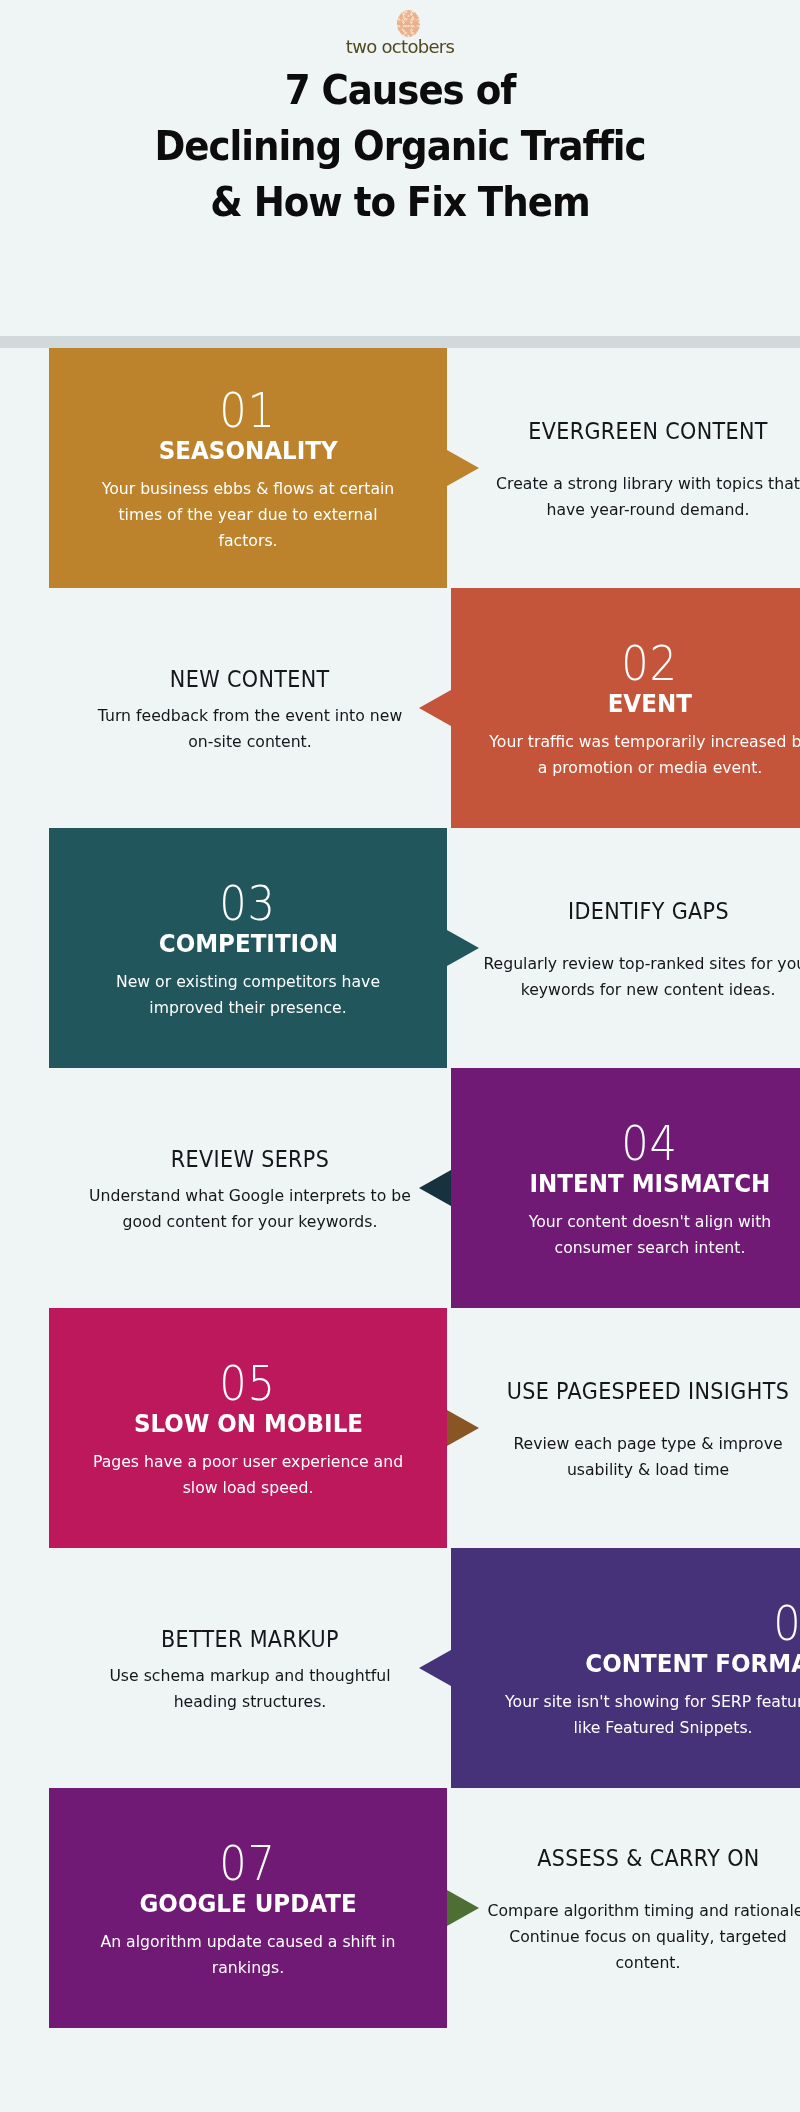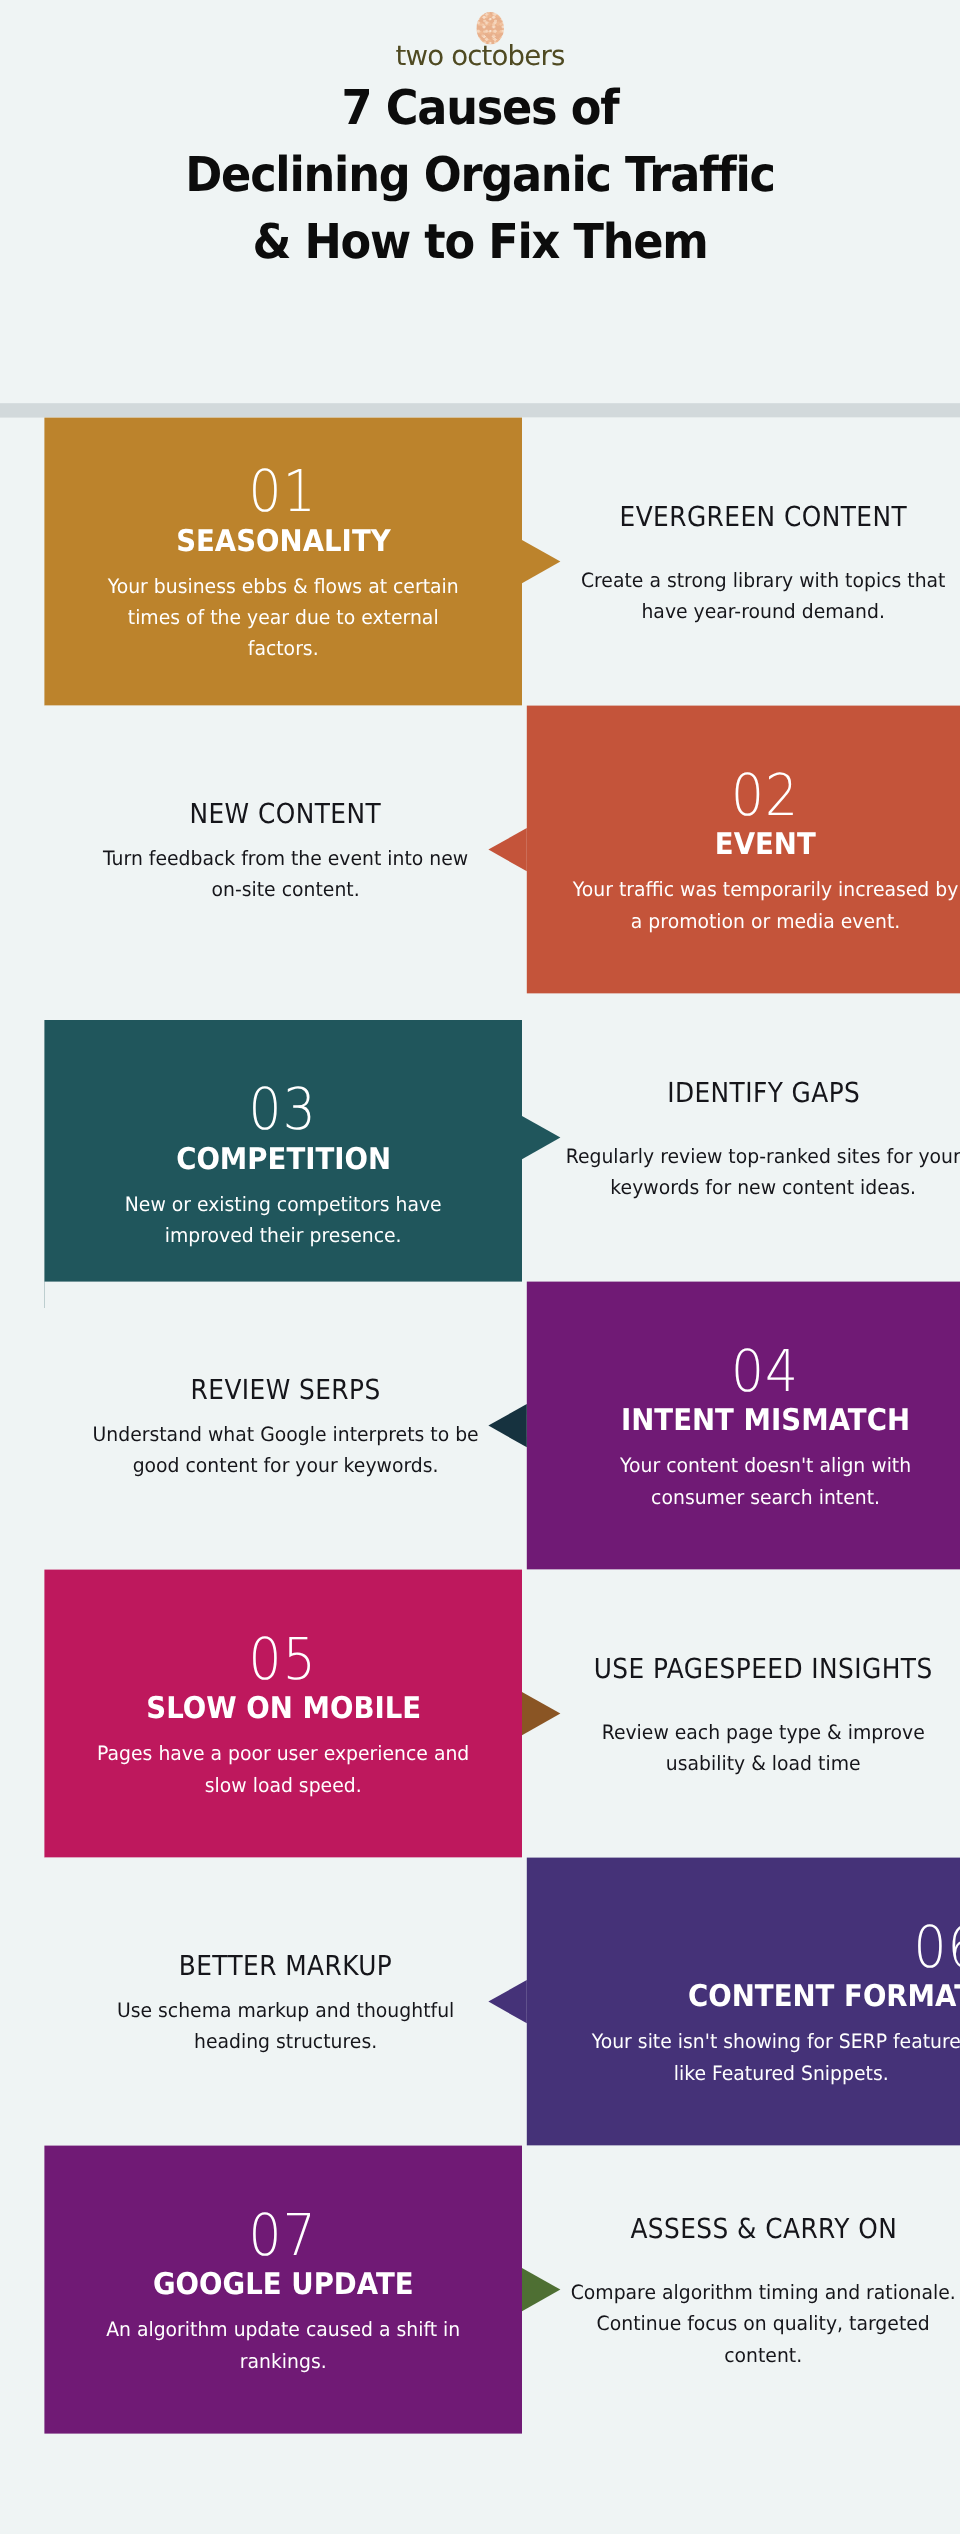--- a/index.html
+++ b/index.html
@@ -32,41 +32,41 @@
       radial-gradient(circle at 15% 60%, #f8e0cc 0 1px, transparent 1.2px),
       radial-gradient(circle at 55% 45%, #eeb892 0 1.3px, transparent 1.5px),
       radial-gradient(circle at 75% 82%, #f4d2b6 0 1.1px, transparent 1.3px),
       radial-gradient(circle at 30% 12%, #efbd99 0 1px, transparent 1.2px);
     background-size:7px 7px, 9px 9px, 8px 8px, 6px 6px, 10px 10px, 7px 7px, 9px 9px, 8px 8px;
   }
   .logo-text {
     position:absolute; left:0; top:22px; width:200px;
     text-align:center;
     font-family:"DejaVu Sans", sans-serif;
-    font-size:23px; font-weight:400; letter-spacing:-0.7px;
+    font-size:18px; font-weight:400; letter-spacing:-0.7px;
     color:#4f4a22; line-height:30px;
   }
 
   .title {
     position:absolute; top:62px; left:0; width:800px;
     text-align:center;
     font-family:"DejaVu Sans", sans-serif;
     font-weight:700;
     font-size:40px;
     line-height:56px;
     letter-spacing:-1.1px;
     color:#0c0c0c;
     transform:scaleX(0.93);
   }
   .title .ln { display:block; }
 
   .divider { position:absolute; top:336px; left:0; width:800px; height:12px; background:#d2d9db; }
 
   
-  .rows { position:absolute; top:348px; left:4px; width:684px;padding-left:33px; }
+  .rows { position:absolute; top:348px; left:16px; width:684px;padding-left:33px; }
 
   .row { position:relative; width:800px; height:240px; background:#eff4f4; }
 
   .block {
     position:absolute; top:0; width:398px; height:240px;
     display:flex; flex-direction:column; align-items:center; justify-content:center;
     padding:0 16px;
   }
   .row.left  .block { left:0; }
   .row.right .block { right:0; }
@@ -166,21 +166,21 @@
         <div class="cause">EVENT</div>
         <div class="cause-desc">Your traffic was temporarily increased by a promotion or media event.</div>
       </div>
       <div class="arrow" style="border-top: 18px solid transparent; border-bottom: 18px solid transparent; border-right: 32px solid rgb(196, 84, 58); width: 0px; height: 0px;"></div>
       <div class="fix">
         <div class="fix-title">NEW CONTENT</div>
         <div class="fix-desc">Turn feedback from the event into new on-site content.</div>
       </div>
     </div>
     <div class="row left">
-      <div class="block" style="background: rgb(32, 86, 92); margin-top: 22px;">
+      <div class="block" style="background: rgb(32, 86, 92);">
         <div class="num">03</div>
         <div class="cause">COMPETITION</div>
         <div class="cause-desc">New or existing competitors have improved their presence.</div>
       </div>
       <div class="arrow" style="border-top: 18px solid transparent; border-bottom: 18px solid transparent; border-left: 32px solid rgb(32, 86, 92); width: 0px; height: 0px;"></div>
       <div class="fix">
         <div class="fix-title">IDENTIFY GAPS</div>
         <div class="fix-desc">Regularly review top-ranked sites for your keywords for new content ideas.</div>
       </div>
     </div>

